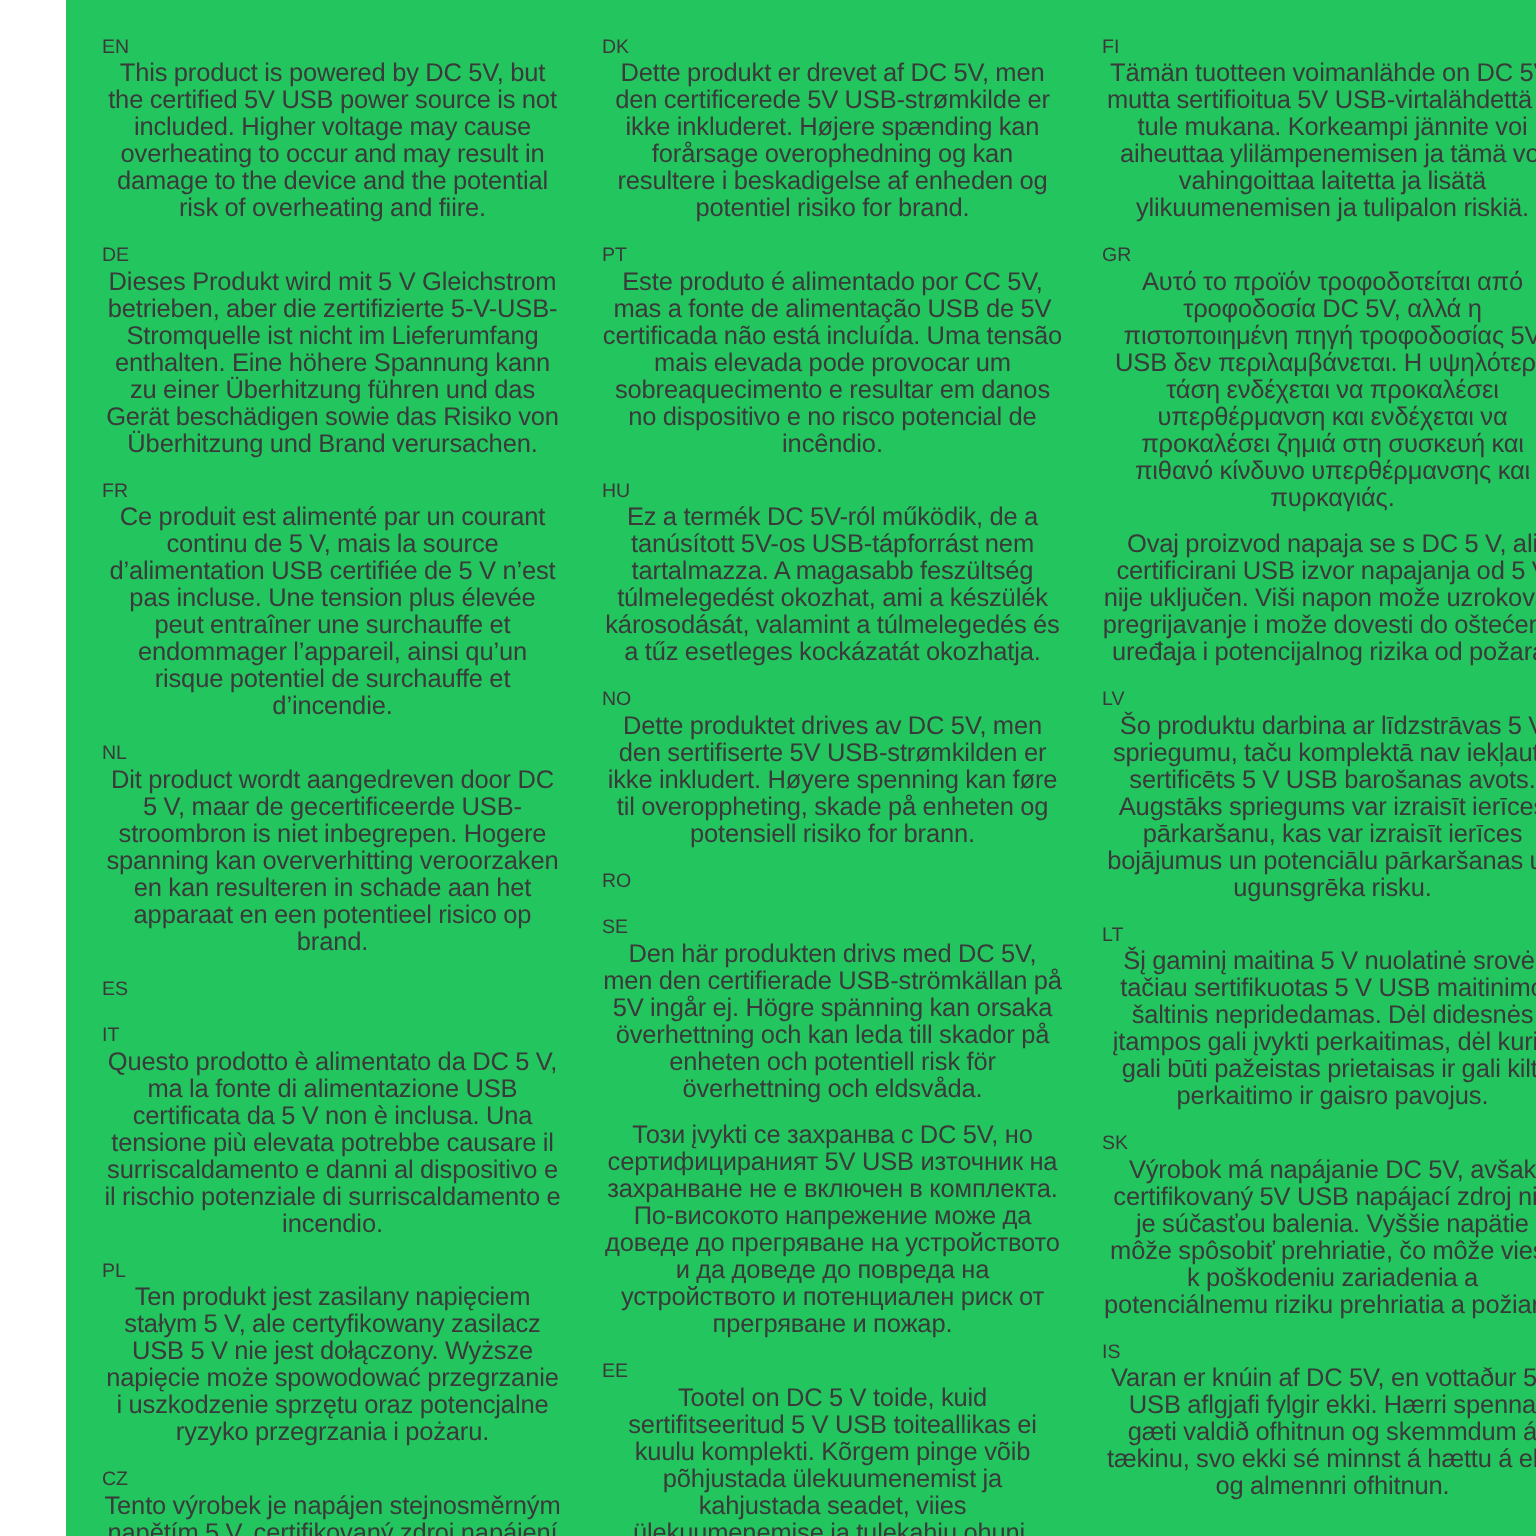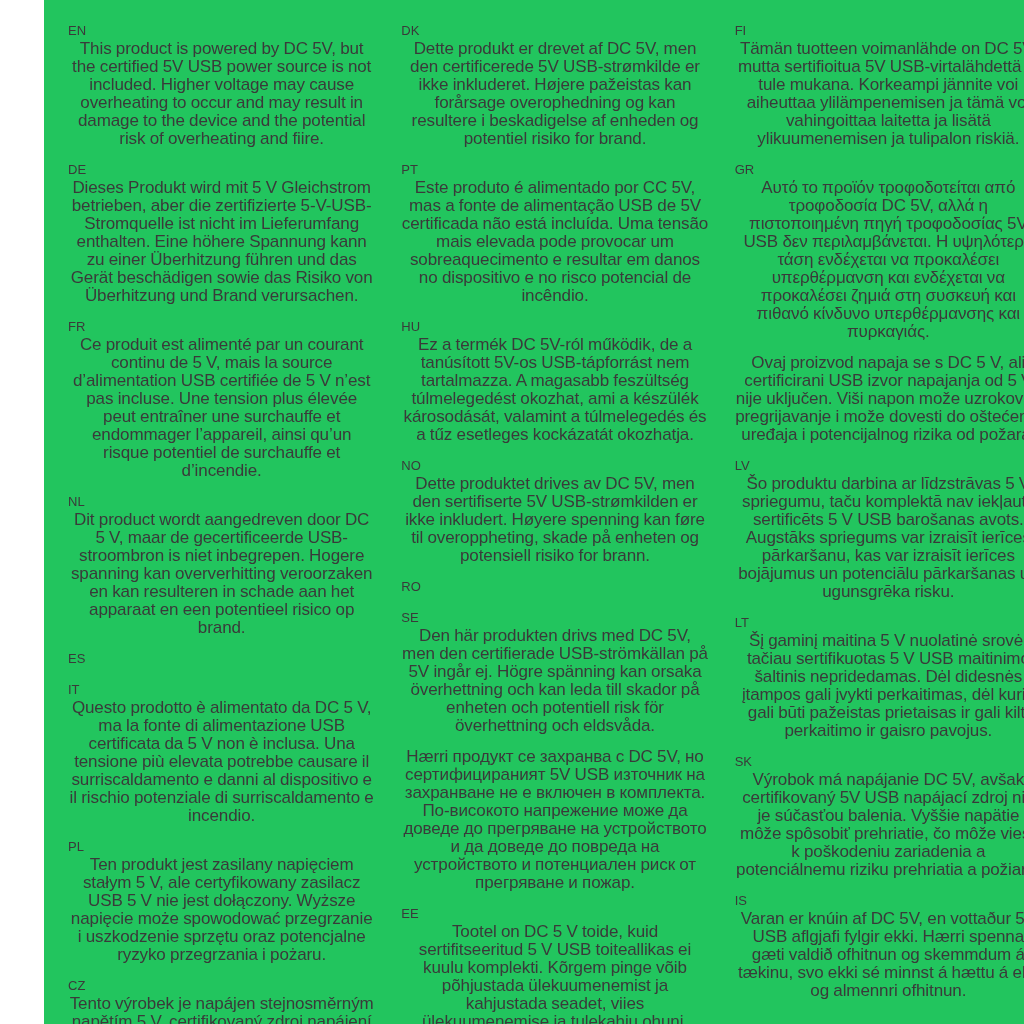--- a/index.html
+++ b/index.html
@@ -83,21 +83,21 @@
     </section>
     <section class="lang-block">
       <h2 class="lang-code">CZ</h2>
       <p class="lang-text">Tento výrobek je napájen stejnosměrným napětím 5 V, certifikovaný zdroj napájení 5 V USB ale není součástí dodávky. Vyšší napětí může způsobit přehřátí a může mít za následek poškození zařízení a vést k potenciálnímu riziku přehřátí a požáru.</p>
     </section>
   </div>
 
   <div class="col">
     <section class="lang-block">
       <h2 class="lang-code">DK</h2>
-      <p class="lang-text">Dette produkt er drevet af DC 5V, men den certificerede 5V USB-strømkilde er ikke inkluderet. Højere pažeistas kan forårsage overophedning og kan resultere i beskadigelse af enheden og potentiel risiko for brand.</p>
+      <p class="lang-text">Dette produkt er drevet af DC 5V, men den certificerede 5V USB-strømkilde er ikke inkluderet. Højere spænding kan forårsage overophedning og kan resultere i beskadigelse af enheden og potentiel risiko for brand.</p>
     </section>
     <section class="lang-block">
       <h2 class="lang-code">PT</h2>
       <p class="lang-text">Este produto é alimentado por CC 5V, mas a fonte de alimentação USB de 5V certificada não está incluída. Uma tensão mais elevada pode provocar um sobreaquecimento e resultar em danos no dispositivo e no risco potencial de incêndio.</p>
     </section>
     <section class="lang-block">
       <h2 class="lang-code">HU</h2>
       <p class="lang-text">Ez a termék DC 5V-ról működik, de a tanúsított 5V-os USB-tápforrást nem tartalmazza. A magasabb feszültség túlmelegedést okozhat, ami a készülék károsodását, valamint a túlmelegedés és a tűz esetleges kockázatát okozhatja.</p>
     </section>
     <section class="lang-block">
@@ -105,21 +105,21 @@
       <p class="lang-text">Dette produktet drives av DC 5V, men den sertifiserte 5V USB-strømkilden er ikke inkludert. Høyere spenning kan føre til overoppheting, skade på enheten og potensiell risiko for brann.</p>
     </section>
     <section class="lang-block">
       <h2 class="lang-code">RO</h2>
     </section>
     <section class="lang-block">
       <h2 class="lang-code">SE</h2>
       <p class="lang-text">Den här produkten drivs med DC 5V, men den certifierade USB-strömkällan på 5V ingår ej. Högre spänning kan orsaka överhettning och kan leda till skador på enheten och potentiell risk för överhettning och eldsvåda.</p>
     </section>
     <section class="lang-block">
-      <p class="lang-text">Hærri продукт се захранва с DC 5V, но сертифицираният 5V USB източник на захранване не е включен в комплекта. По-високото напрежение може да доведе до прегряване на устройството и да доведе до повреда на устройството и потенциален риск от прегряване и пожар.</p>
+      <p class="lang-text">Този įvykti се захранва с DC 5V, но сертифицираният 5V USB източник на захранване не е включен в комплекта. По-високото напрежение може да доведе до прегряване на устройството и да доведе до повреда на устройството и потенциален риск от прегряване и пожар.</p>
     </section>
     <section class="lang-block">
       <h2 class="lang-code">EE</h2>
       <p class="lang-text">Tootel on DC 5 V toide, kuid sertifitseeritud 5 V USB toiteallikas ei kuulu komplekti. Kõrgem pinge võib põhjustada ülekuumenemist ja kahjustada seadet, viies ülekuumenemise ja tulekahju ohuni.</p>
     </section>
   </div>
 
   <div class="col">
     <section class="lang-block">
       <h2 class="lang-code">FI</h2>

